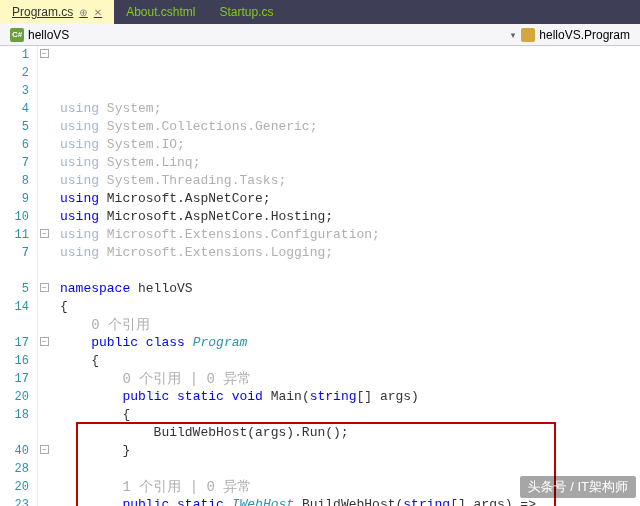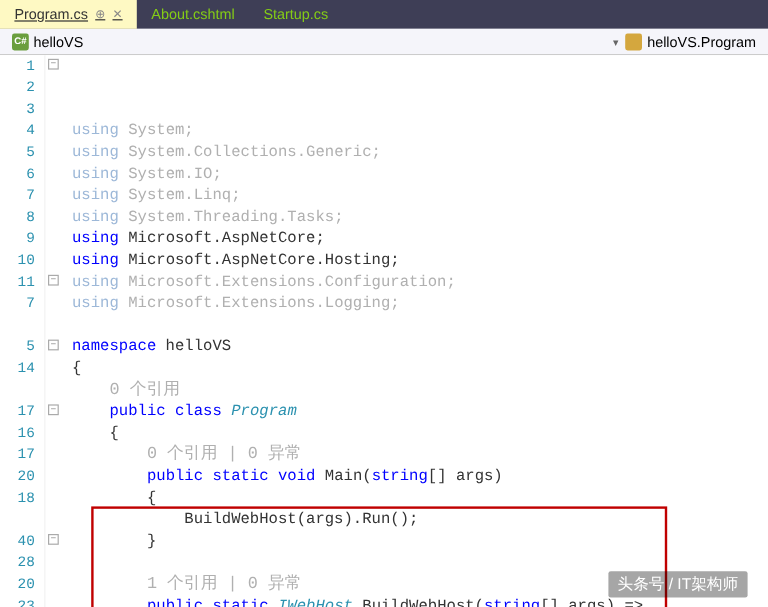--- a/index.html
+++ b/index.html
@@ -121,21 +121,21 @@
 .dim { color: #b0b0b0; }
 .dimkw { color: #9db8d8; }
 .codelens { color: #b0b0b0; font-size: 14px; }
 .highlight-box {
   position: absolute;
   border: 2px solid #c00000;
   pointer-events: none;
 }
 .watermark {
   position: absolute;
-  right: 17px;
+  right: 4px;
   bottom: 8px;
   color: #fff;
   background: rgba(0,0,0,0.35);
   padding: 2px 8px;
   font-family: 'Microsoft YaHei', sans-serif;
   font-size: 13px;
   border-radius: 2px;
 }
 </style>
 </head>

